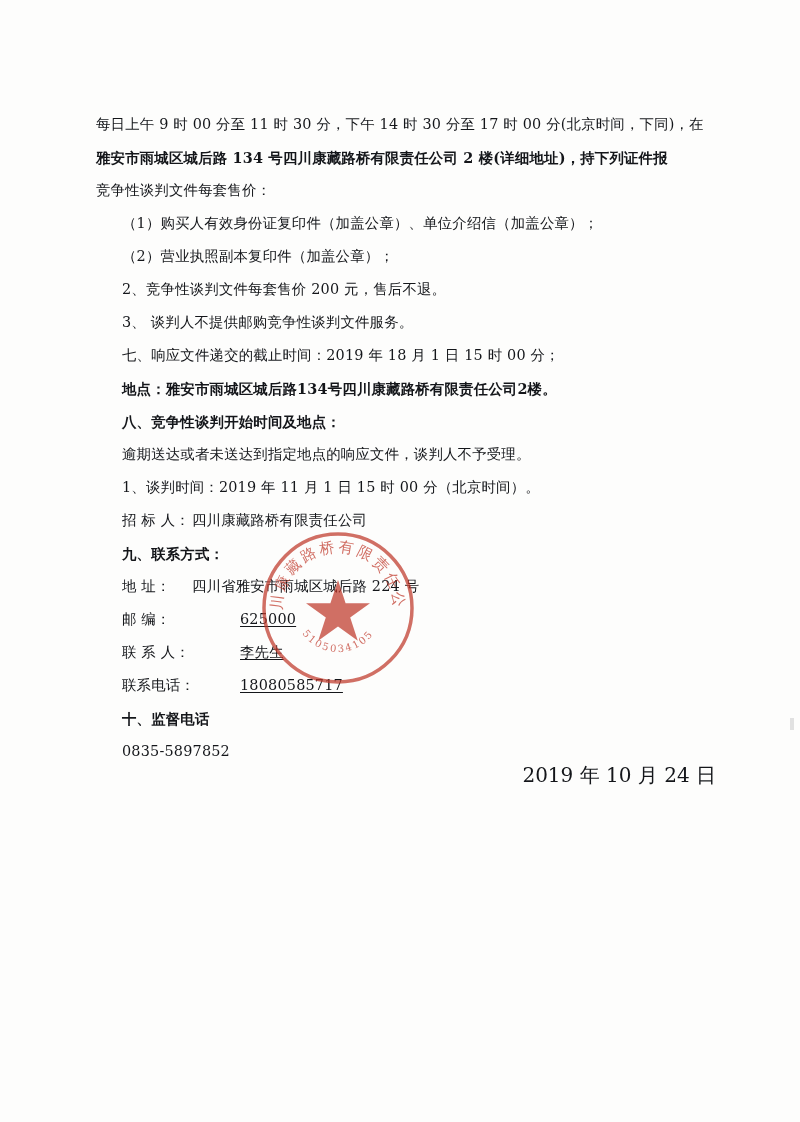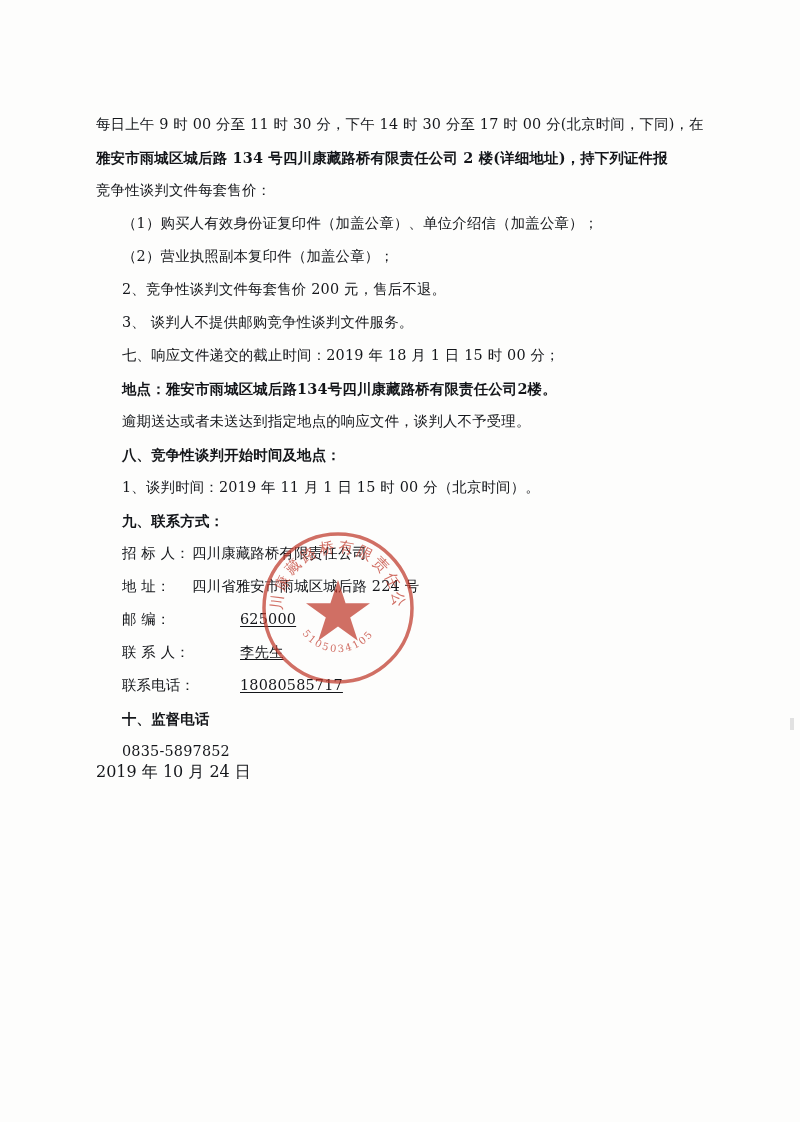--- a/index.html
+++ b/index.html
@@ -38,21 +38,22 @@
   .u { text-decoration: underline; text-underline-offset: 2px; margin-left: 48px; }
   .label-col {
     display: inline-block;
     width: 70px;
   }
   .date-line {
     position: absolute;
     left: 96px;
     top: 762px;
     width: 620px;
-    font-size: 16px;
+    text-align: right;
+    font-size: 20px;
   }
   
   .seal {
     position: absolute;
     left: 258px;
     top: 528px;
     width: 160px;
     height: 160px;
     pointer-events: none;
     opacity: 0.72;
@@ -77,28 +78,28 @@
 
     <div class="line">每日上午 9 时 00 分至 11 时 30 分，下午 14 时 30 分至 17 时 00 分(北京时间，下同)，在</div>
     <div class="line bold">雅安市雨城区城后路 134 号四川康藏路桥有限责任公司 2 楼(详细地址)，持下列证件报</div>
     <div class="line">竞争性谈判文件每套售价：</div>
     <div class="line indent-1">（1）购买人有效身份证复印件（加盖公章）、单位介绍信（加盖公章）；</div>
     <div class="line indent-1">（2）营业执照副本复印件（加盖公章）；</div>
     <div class="line indent-1">2、竞争性谈判文件每套售价 200 元，售后不退。</div>
     <div class="line indent-1">3、 谈判人不提供邮购竞争性谈判文件服务。</div>
     <div class="line indent-1">七、响应文件递交的截止时间：2019 年 18 月 1 日 15 时 00 分；</div>
     <div class="line indent-1 bold">地点：雅安市雨城区城后路134号四川康藏路桥有限责任公司2楼。</div>
+    <div class="line indent-1 bold">八、竞争性谈判开始时间及地点：</div>
     <div class="line indent-1">逾期送达或者未送达到指定地点的响应文件，谈判人不予受理。</div>
-    <div class="line indent-1 bold">八、竞争性谈判开始时间及地点：</div>
     <div class="line indent-1">1、谈判时间：2019 年 11 月 1 日 15 时 00 分（北京时间）。</div>
-    <div class="line indent-1 bold">九、联系方式：</div>
-
     <div class="line indent-1">
       <span class="label-col">招 标 人：</span><span>四川康藏路桥有限责任公司</span>
     </div>
+
+    <div class="line indent-1 bold">九、联系方式：</div>
     <div class="line indent-1">
       <span class="label-col">地    址：</span><span>四川省雅安市雨城区城后路 224 号</span>
     </div>
     <div class="line indent-1">
       <span class="label-col">邮    编：</span><span class="u">625000</span>
     </div>
     <div class="line indent-1">
       <span class="label-col">联 系 人：</span><span class="u">李先生</span>
     </div>
     <div class="line indent-1">

